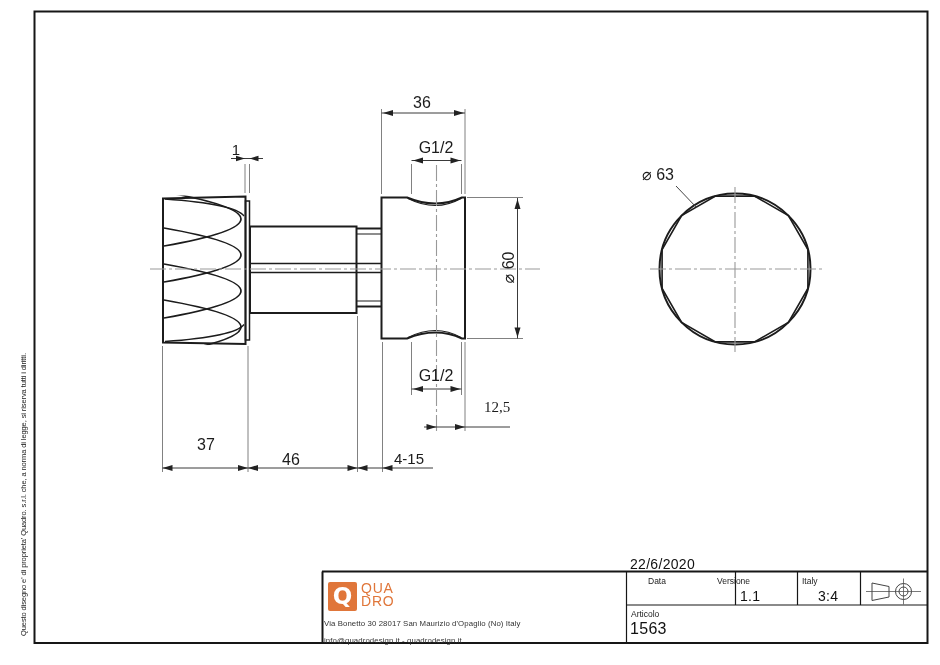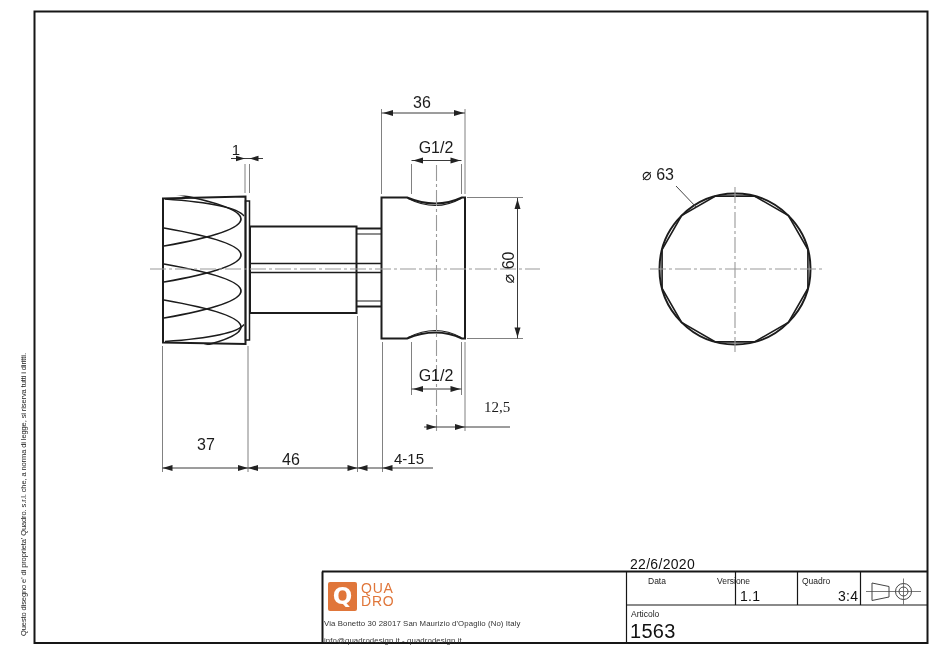--- a/index.html
+++ b/index.html
@@ -14,21 +14,21 @@
   .dim-sm{font-size:15px;}
   .rot{transform:rotate(-90deg);}
   .side-note{
     position:absolute;left:19px;top:636px;width:296px;height:13px;
     transform:rotate(-90deg);transform-origin:0 0;
     font-size:7.5px;letter-spacing:-0.1px;color:#222;white-space:nowrap;text-align:left;
   }
   
   .tb-label{position:absolute;font-size:8.5px;color:#222;}
   .tb-value{position:absolute;font-size:14px;color:#111;letter-spacing:.3px;}
-  .tb-value.big{font-size:20px;}
+  .tb-value.big{font-size:16px;}
   .logo-box{
     position:absolute;left:328px;top:582px;width:29px;height:29px;
     background:#e0763a;border-radius:2px;color:#fff;
     font-weight:bold;font-size:23px;line-height:29px;text-align:center;
     font-family:"DejaVu Sans","Liberation Sans",sans-serif;
   }
   .logo-word{
     position:absolute;left:361px;top:582px;color:#e0763a;font-weight:normal;
     font-size:14px;line-height:13px;letter-spacing:.8px;
   }
@@ -165,19 +165,19 @@
   </div>
   <div class="addr" style="top:619px;">Via Bonetto 30  28017 San Maurizio d'Opaglio (No) Italy</div>
   <div class="addr" style="top:636px;text-align:center;">info@quadrodesign.it  -  quadrodesign.it</div>
 
   <div class="tb-label" style="left:631px;top:576px;margin-left:17px;">Data</div>
   <div class="tb-value" style="left:630px;top:556px;">22/6/2020</div>
 
   <div class="tb-label" style="left:717px;top:576px;">Versione</div>
   <div class="tb-value" style="left:740px;top:588px;">1.1</div>
 
-  <div class="tb-label" style="left:802px;top:576px;">Quadro</div>
-  <div class="tb-value" style="left:838px;top:588px;">3:4</div>
+  <div class="tb-label" style="left:802px;top:576px;">Italy</div>
+  <div class="tb-value" style="left:818px;top:588px;">3:4</div>
 
   <div class="tb-label" style="left:631px;top:609px;">Articolo</div>
   <div class="tb-value big" style="left:630px;top:620px;">1563</div>
 
 </div>
 
 </body></html>

